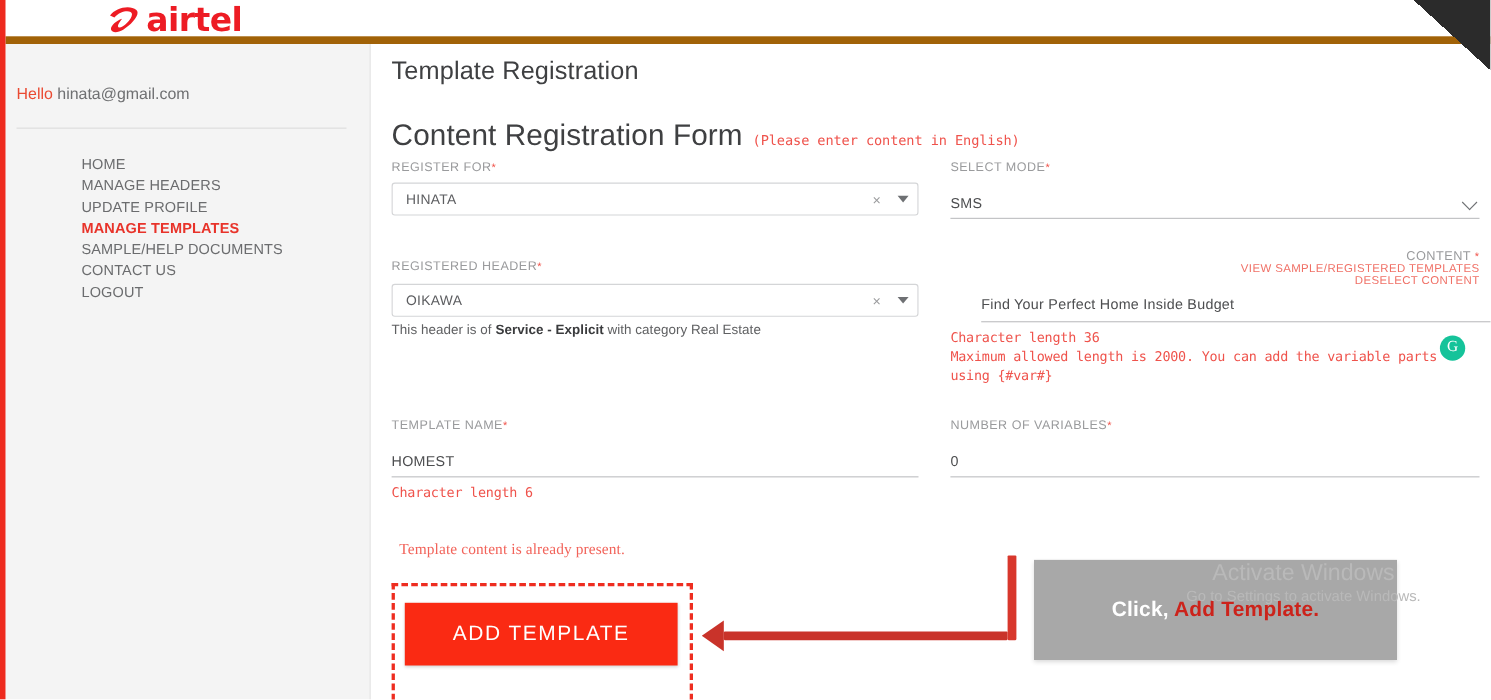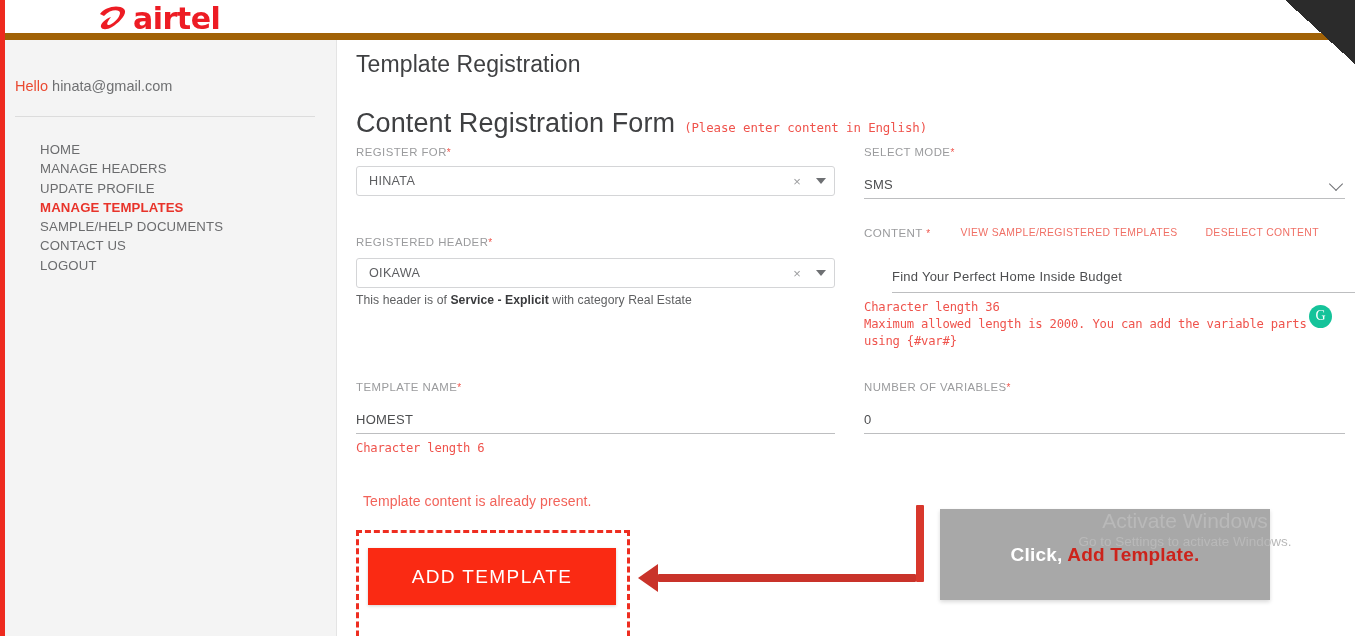--- a/index.html
+++ b/index.html
@@ -77,20 +77,21 @@
     position: absolute; left: 35px; top: 100px;
     display: flex; flex-direction: column;
   }
   .nav-item {
     font-size: 13.2px;
     line-height: 19.3px;
     color: #6b6c6e;
     letter-spacing: 0.15px;
     white-space: nowrap;
     cursor: pointer;
+    margin-left: 34px;
   }
   .nav-item.active {
     color: #e8332a;
     font-weight: 700;
   }
 
   
   .main {
     position: absolute; left: 338px; top: 40px;
     width: 1017px; height: 596px;
@@ -206,21 +207,21 @@
     font-family: "DejaVu Sans Mono", monospace;
     font-size: 12.2px;
     color: #ef534c;
     line-height: 17px;
     letter-spacing: -0.2px;
   }
 
   
   .content-links {
     position: absolute;
-    display: flex; align-items: center;
+    display: flex; align-items: flex-end; flex-direction: column;
   }
   .content-links .lbl {
     font-size: 11.6px; color: #9a9b9d; letter-spacing: 0.4px;
   }
   .content-links .lnk {
     font-size: 10.4px;
     color: #f07066;
     letter-spacing: 0.35px;
     cursor: pointer;
     white-space: nowrap;
@@ -386,21 +387,21 @@
     </div>
 
     <div class="field-label" style="left:18px; top:341px;">
       <span>TEMPLATE NAME</span><span class="req">*</span>
     </div>
     <div class="underline-field" style="left:18px; top:363px; width:479px; height:31px;">
       <span class="uval">HOMEST</span>
     </div>
     <div class="mono-note" style="left:18px; top:400px;">Character length 6</div>
 
-    <div class="error-msg" style="left:25px; top:453px;">Template content is already present.</div>
+    <div class="error-msg" style="left:25px; top:453px;font-family:Liberation Serif, serif;">Template content is already present.</div>
 
     <div class="field-label" style="left:526px; top:106px;">
       <span>SELECT MODE</span><span class="req">*</span>
     </div>
     <div class="underline-field" style="left:526px; top:128px; width:481px; height:31px;">
       <span class="uval">SMS</span>
       <span class="chev-down"></span>
     </div>
 
     <div class="content-links" style="left:526px; top:186px; width:481px;">

